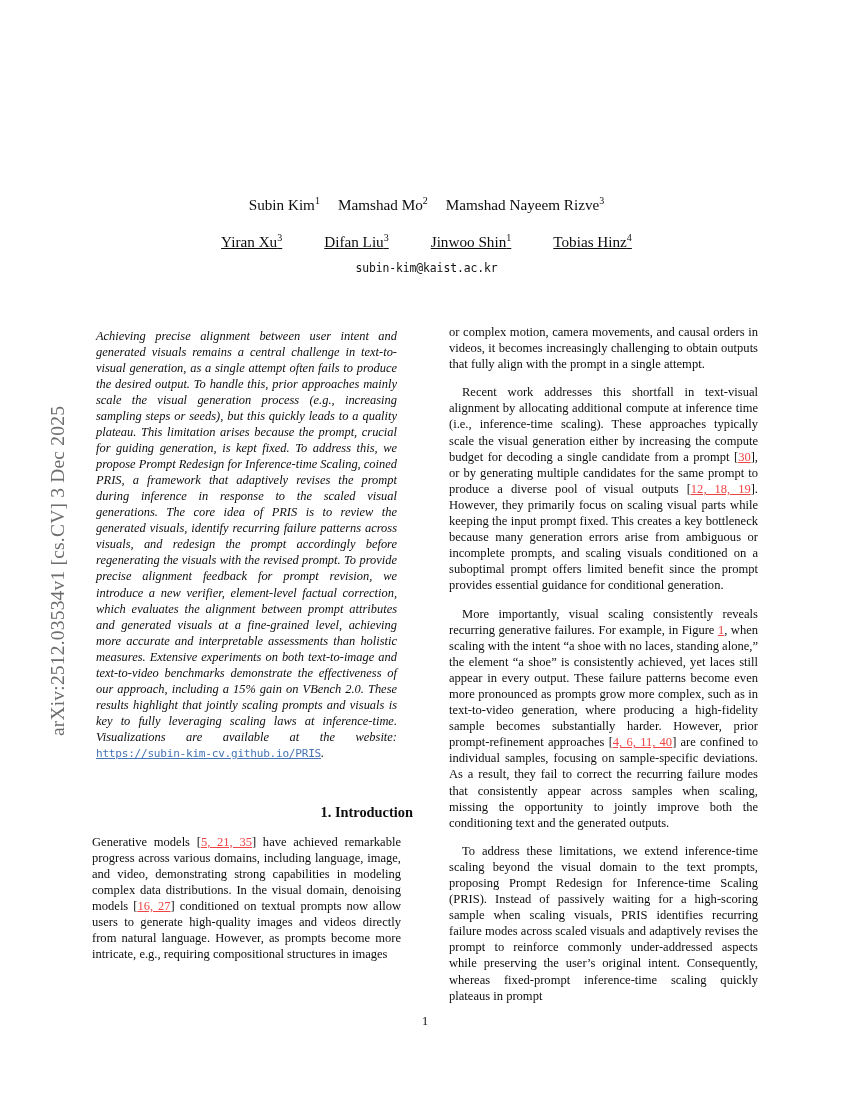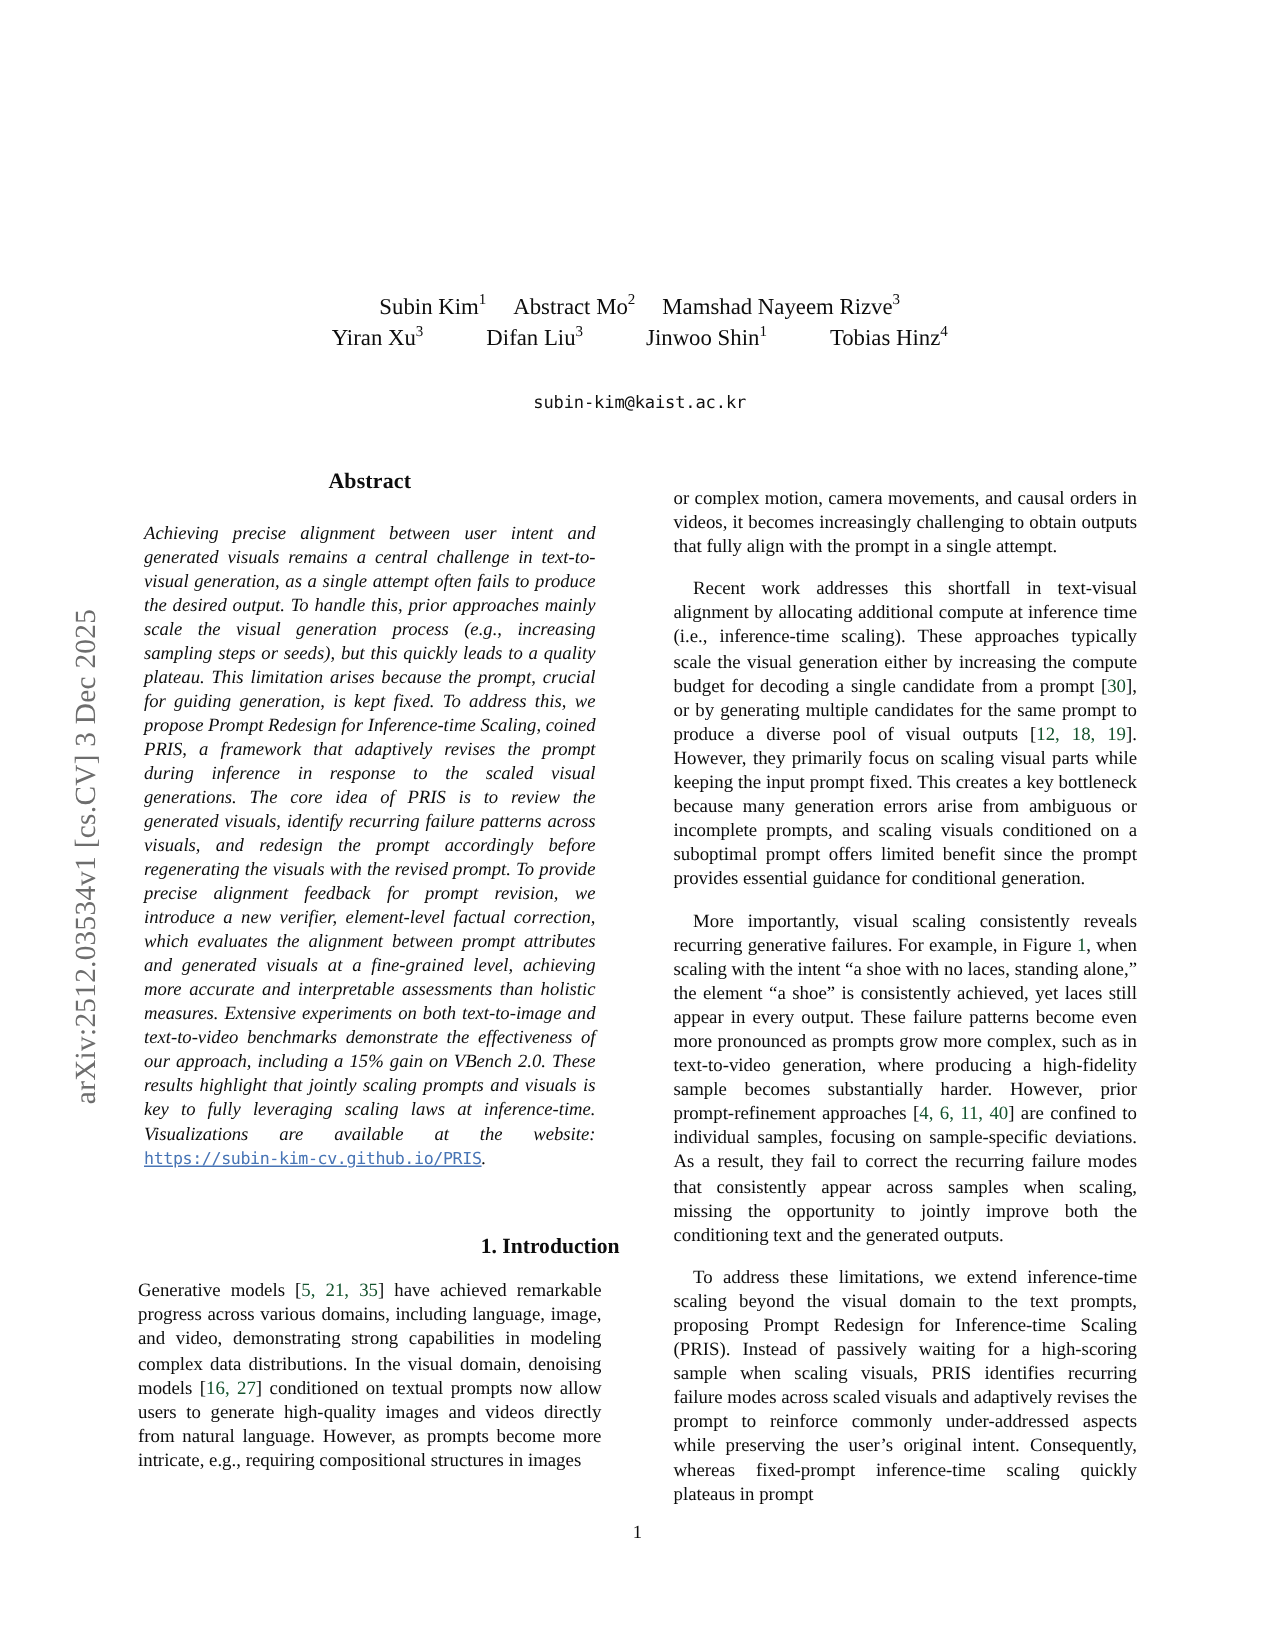--- a/index.html
+++ b/index.html
@@ -57,21 +57,21 @@
     line-height: 1.38;
   }
   .authors .row {
     display: block;
     white-space: nowrap;
   }
   .authors .nm {
     display: inline-block;
   }
   .arow1 .nm { margin: 0 9px; }
-  .arow2 .nm { margin: 0 21px; }
+  .arow2 .nm { margin: 16px 21px; text-decoration: underline; }
   .arow3 .nm { margin: 0 20px; }
   sup {
     font-size: 0.66em;
     vertical-align: super;
     line-height: 0;
   }
   .presup {
     font-size: 0.66em;
     vertical-align: super;
     line-height: 0;
@@ -128,21 +128,21 @@
   }
 
   p.para {
     margin: 12px;
     text-indent: 13px;
     text-align: justify;
   }
   p.para.first { text-indent: 0; }
   p.para + p.para { margin-top: 0px; }
 
-  .cite { color: #14532d; }
+  .cite { color: #ef4444; text-decoration: underline; }
   .link {
     color: #4774b5;
     font-family: "DejaVu Sans Mono", "Liberation Mono", monospace;
     font-style: normal;
     font-size: 11.1px;
     letter-spacing: -0.25px;
   }
 
   .pagenum {
     position: absolute;
@@ -156,31 +156,30 @@
 </head>
 <body>
 
 <div class="page">
 
   <div class="arxiv-stamp">arXiv:2512.03534v1  [cs.CV]  3 Dec 2025</div>
 
 
   <div class="authors">
     <span class="row arow1">
-      <span class="nm"><span>Subin Kim</span><sup>1</sup></span><span class="nm"><span>Abstract Mo</span><sup>2</sup></span><span class="nm"><span>Mamshad Nayeem Rizve</span><sup>3</sup></span>
+      <span class="nm"><span>Subin Kim</span><sup>1</sup></span><span class="nm"><span>Mamshad Mo</span><sup>2</sup></span><span class="nm"><span>Mamshad Nayeem Rizve</span><sup>3</sup></span>
     </span>
     <span class="row arow2">
       <span class="nm"><span>Yiran Xu</span><sup>3</sup></span><span class="nm"><span>Difan Liu</span><sup>3</sup></span><span class="nm"><span>Jinwoo Shin</span><sup>1</sup></span><span class="nm"><span>Tobias Hinz</span><sup>4</sup></span>
     </span>
   </div>
 
   <div class="email">subin-kim@kaist.ac.kr</div>
 
   <div class="col col-left">
-    <div class="abstract-head">Abstract</div>
     <div class="abstract-body"><span>Achieving precise alignment between user intent and generated visuals remains a central challenge in text-to-visual generation, as a single attempt often fails to produce the desired output. To handle this, prior approaches mainly scale the visual generation process (e.g., increasing sampling steps or seeds), but this quickly leads to a quality plateau. This limitation arises because the prompt, crucial for guiding generation, is kept fixed. To address this, we propose Prompt Redesign for Inference-time Scaling, coined PRIS, a framework that adaptively revises the prompt during inference in response to the scaled visual generations. The core idea of PRIS is to review the generated visuals, identify recurring failure patterns across visuals, and redesign the prompt accordingly before regenerating the visuals with the revised prompt. To provide precise alignment feedback for prompt revision, we introduce a new verifier, element-level factual correction, which evaluates the alignment between prompt attributes and generated visuals at a fine-grained level, achieving more accurate and interpretable assessments than holistic measures. Extensive experiments on both text-to-image and text-to-video benchmarks demonstrate the effectiveness of our approach, including a 15% gain on VBench 2.0. These results highlight that jointly scaling prompts and visuals is key to fully leveraging scaling laws at inference-time. Visualizations are available at the website: </span><a class="link" href="#">https://subin-kim-cv.github.io/PRIS</a><span>.</span></div>
 
     <div class="section-head">1. Introduction</div>
 
     <p class="para first"><span>Generative models [</span><span class="cite">5, 21, 35</span><span>] have achieved remarkable progress across various domains, including language, image, and video, demonstrating strong capabilities in modeling complex data distributions. In the visual domain, denoising models [</span><span class="cite">16, 27</span><span>] conditioned on textual prompts now allow users to generate high-quality images and videos directly from natural language. However, as prompts become more intricate, e.g., requiring compositional structures in images </span></p>
   </div>
 
   <div class="col col-right">
     <p class="para first"><span>or complex motion, camera movements, and causal orders in videos, it becomes increasingly challenging to obtain outputs that fully align with the prompt in a single attempt.</span></p>
 

